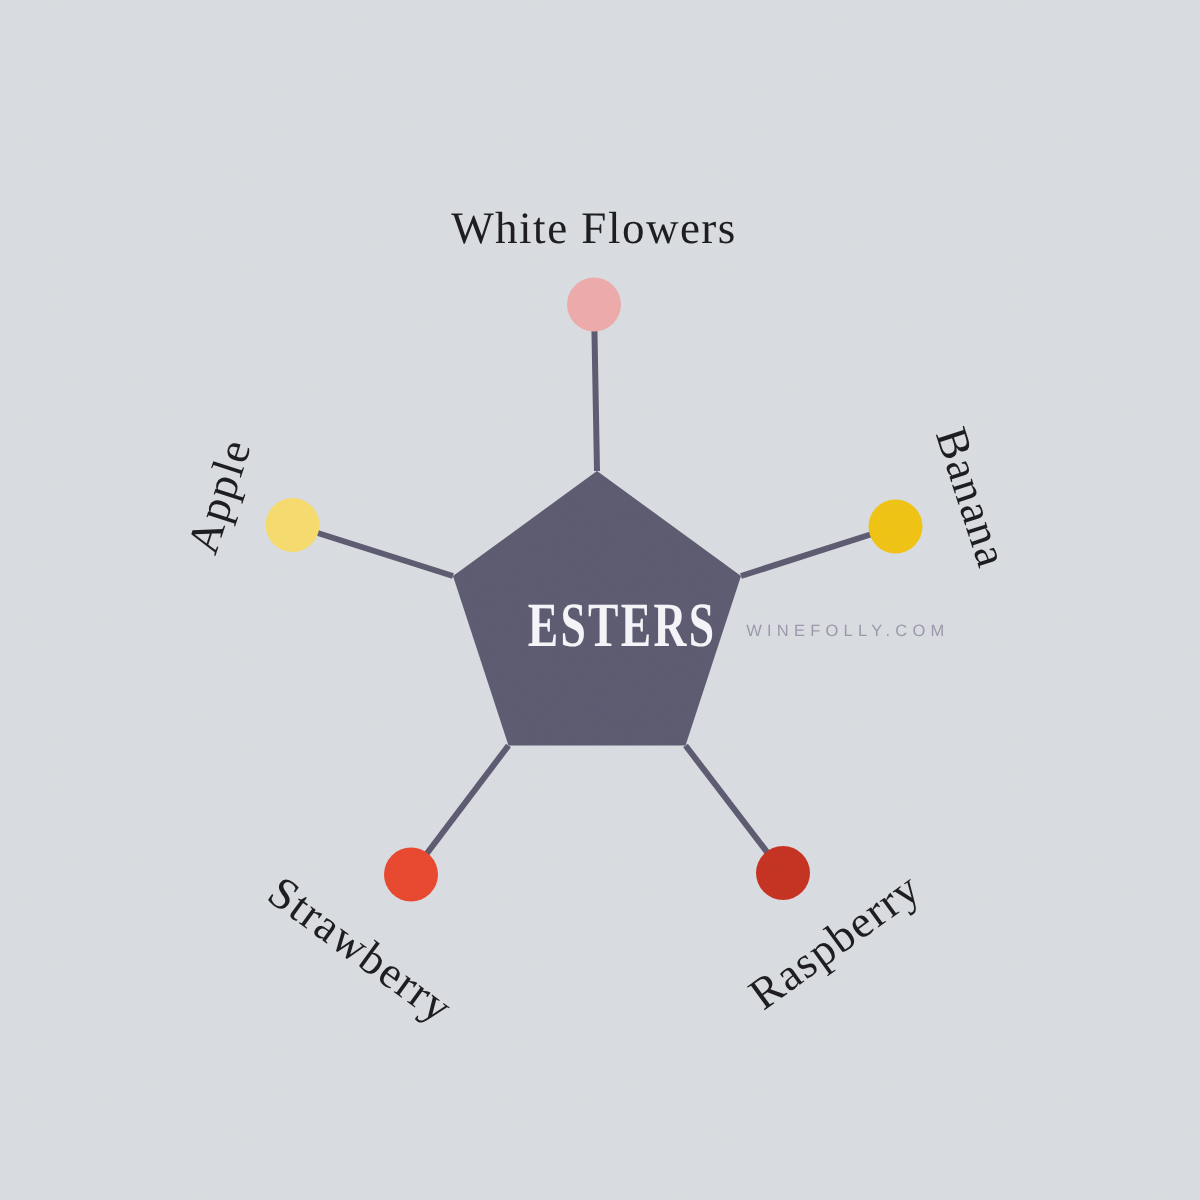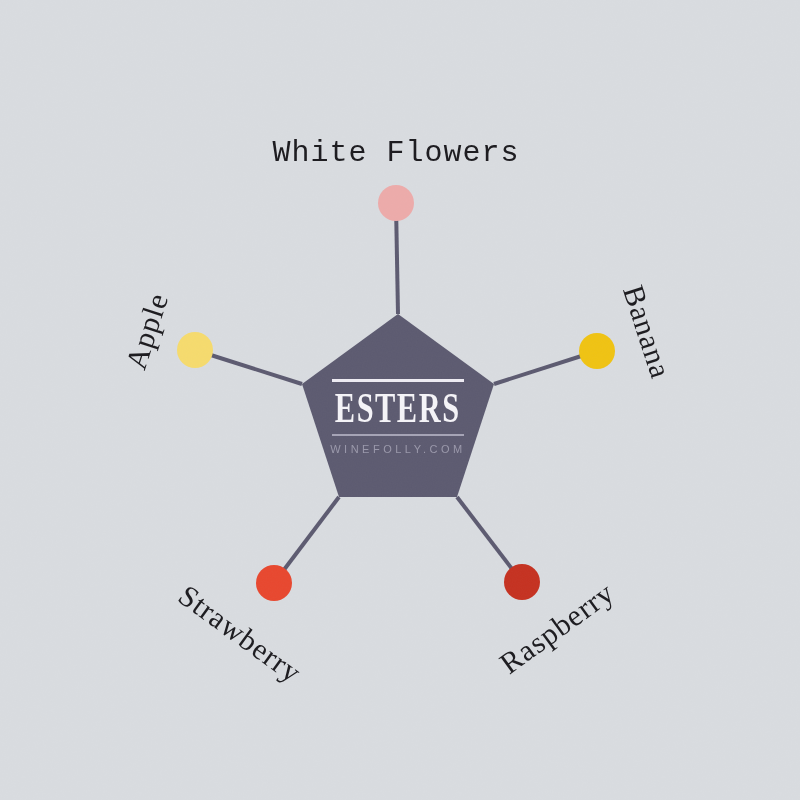--- a/index.html
+++ b/index.html
@@ -21,32 +21,32 @@
     position: absolute; left: 0; top: 0;
   }
   .node-label {
     position: absolute;
     font-size: 30px;
     color: #1e1d21;
     letter-spacing: 1px;
     white-space: nowrap;
     transform-origin: center center;
   }
-  .node-label.lbl-top        { left: 396px; top: 153px; transform: translate(-50%,-50%); font-family: Liberation Mono, monospace; }
+  .node-label.lbl-top        { left: 396px; top: 153px; transform: translate(-50%,-50%); }
   .node-label.lbl-upper-right{ left: 647px; top: 332px; transform: translate(-50%,-50%) rotate(72deg); }
   .node-label.lbl-lower-right{ left: 557px; top: 628px; transform: translate(-50%,-50%) rotate(-36deg); }
   .node-label.lbl-lower-left { left: 240px; top: 634px; transform: translate(-50%,-50%) rotate(36deg); }
   .node-label.lbl-upper-left { left: 147px; top: 331px; transform: translate(-50%,-50%) rotate(-72deg); }
   .center-block {
     position: absolute;
     left: 398px; top: 417px;
     transform: translate(-50%,-50%);
     width: 132px;
     display: flex;
-    flex-direction: column;
+    flex-direction: row;
     align-items: center;
     text-align: center;
   }
   .rule-top {
     width: 132px; height: 3px;
     background: #edebf2;
     margin-bottom: 6px;
   }
   .center-title {
     color: #f4f3f7;

